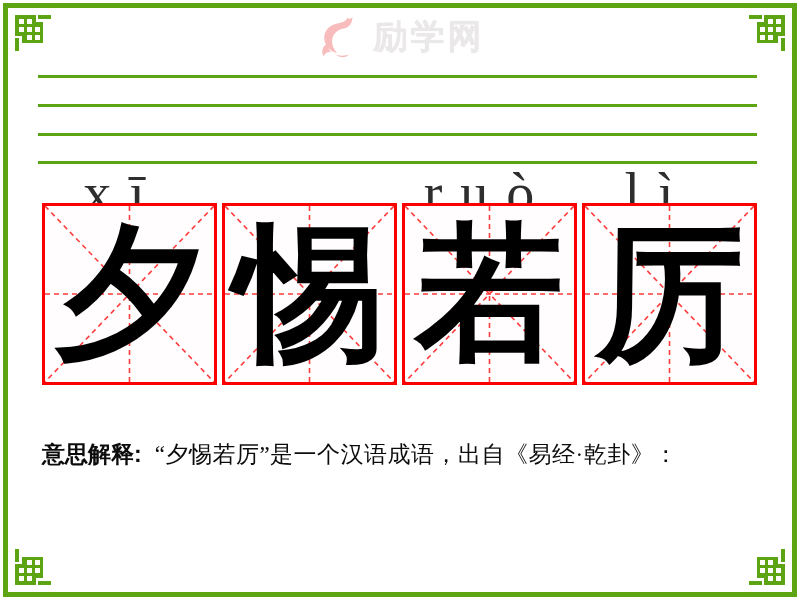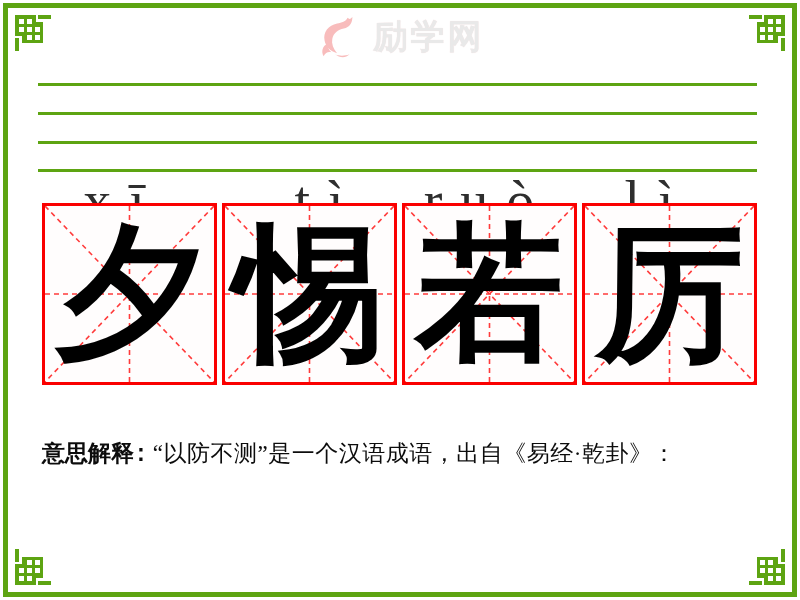--- a/index.html
+++ b/index.html
@@ -23,21 +23,21 @@
   .watermark{
     position:absolute;left:0;top:14px;width:100%;
     display:flex;justify-content:center;align-items:center;gap:12px;
   }
   .wm-text{
     font-family:"Liberation Sans","DejaVu Sans",sans-serif;
     font-weight:bold;font-size:34px;letter-spacing:3px;
     color:#e9e9e9;text-shadow:0 0 1px #f3dcdc;
   }
   
-  .pinyin-staff{position:absolute;left:38px;top:83px;width:719px;height:71px;}
+  .pinyin-staff{position:absolute;left:38px;top:75px;width:719px;height:71px;}
   .staff-line{position:absolute;left:0;width:100%;height:3px;background:#5da412;}
   .staff-line.l1{top:0;} .staff-line.l2{top:29px;}
   .staff-line.l3{top:58px;} .staff-line.l4{top:86px;}
   .syl{
     position:absolute;top:90px;transform:translateX(-50%);
     font-size:56px;line-height:1;letter-spacing:0.32em;
     color:#2e2e2e;white-space:nowrap;
   }
   
   .char-row{
@@ -52,22 +52,22 @@
   .char-glyph{
     position:relative;font-size:148px;line-height:1;font-weight:bold;
     color:#000;font-family:"Liberation Serif","DejaVu Serif",serif;
   }
   
   .explanation{
     position:absolute;left:42px;top:440px;width:724px;
     font-size:23px;line-height:28.5px;color:#0c0c0c;letter-spacing:0.5px;
   }
   .exp-label{
-    font-family:Liberation Mono, monospace;
-    font-weight:bold;margin-right:5px;letter-spacing:0;
+    font-family:Liberation Sans, sans-serif;
+    font-weight:bold;margin-right:13px;letter-spacing:0;
   }
   .exp-line{white-space:nowrap;}
 </style>
 </head>
 <body>
 
 <div class="frame"></div>
 
 <svg class="corner tl" viewBox="0 0 48 48" aria-hidden="true">
   <g fill="currentColor">
@@ -144,21 +144,20 @@
   </svg>
   <span class="wm-text">励学网</span>
 </div>
 
 <div class="pinyin-staff">
   <div class="staff-line l1"></div>
   <div class="staff-line l2"></div>
   <div class="staff-line l3"></div>
   <div class="staff-line l4"></div>
   <span class="syl" style="left:85px">xī</span>
-  <span class="syl" style="left:290px">tì</span>
   <span class="syl" style="left:450px">ruò</span>
   <span class="syl" style="left:620px">lì</span>
 </div>
 
 <div class="char-row">
   <div class="char-box">
     <svg class="guides" viewBox="0 0 100 100" preserveAspectRatio="none" aria-hidden="true">
       <g stroke="#ff3b3b" stroke-width="1.6" stroke-dasharray="5 4" vector-effect="non-scaling-stroke">
         <line x1="0" y1="0" x2="100" y2="100" vector-effect="non-scaling-stroke"></line>
         <line x1="100" y1="0" x2="0" y2="100" vector-effect="non-scaling-stroke"></line>
@@ -198,15 +197,15 @@
         <line x1="50" y1="0" x2="50" y2="100" vector-effect="non-scaling-stroke"></line>
         <line x1="0" y1="50" x2="100" y2="50" vector-effect="non-scaling-stroke"></line>
       </g>
     </svg>
     <span class="char-glyph">厉</span>
   </div>
 </div>
 
 <div class="explanation">
   <div class="exp-line">
-    <span class="exp-label">意思解释:</span><span>“以防不测”是一个汉语成语，出自《易经·乾卦》：</span>
+    <span class="exp-label">意思解释:</span><span>“夕惕若厉”是一个汉语成语，出自《易经·乾卦》：</span>
   </div>
 </div>
 
 </body></html>

